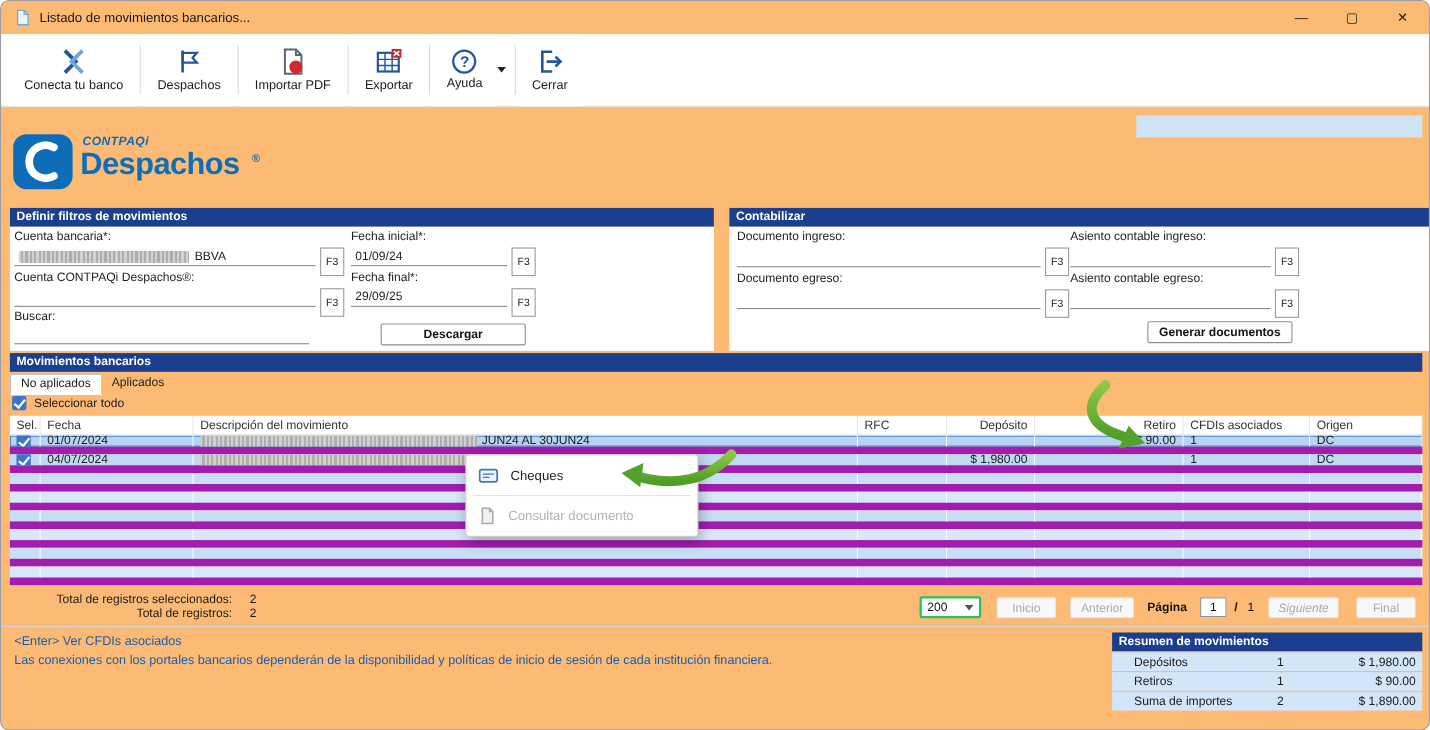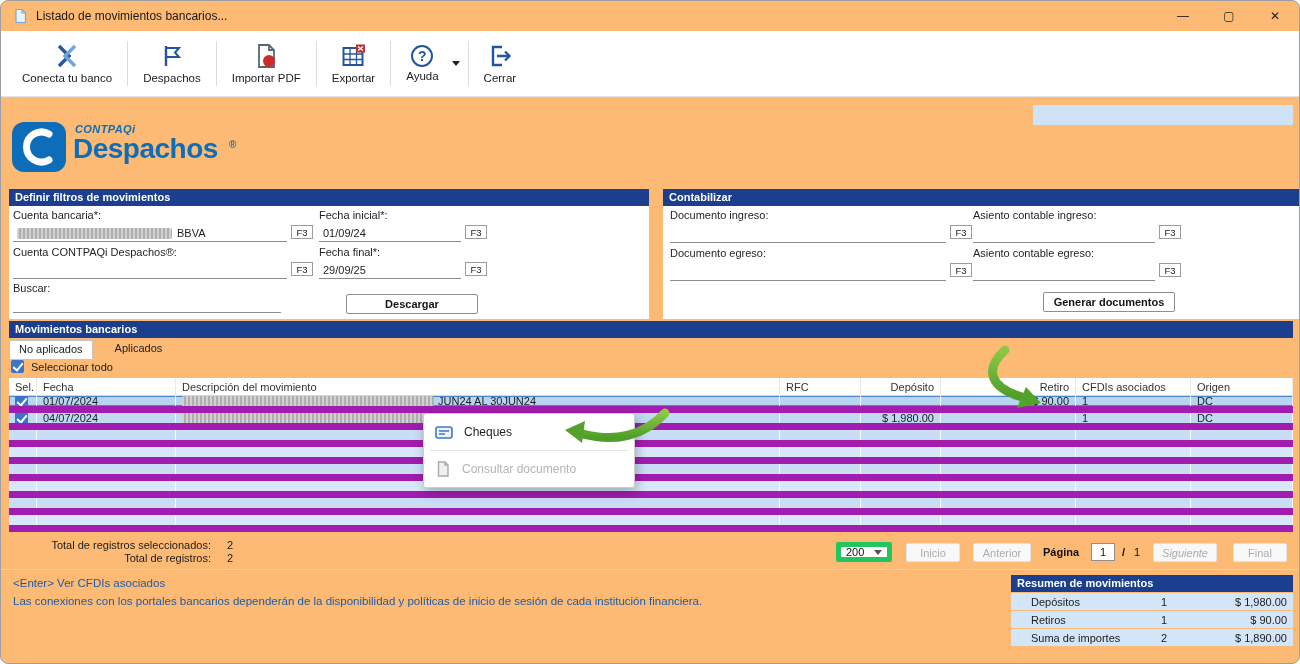--- a/index.html
+++ b/index.html
@@ -29,28 +29,28 @@
   .logo { position:absolute; left:10px; top:116px; width:280px; height:64px; }
   .logo-brand { position:absolute; left:64px; top:6px; font-size:11px; font-weight:bold; font-style:italic; color:#0e6db8; letter-spacing:.4px; }
   .logo-product { position:absolute; left:62px; top:16px; font-size:28px; font-weight:bold; color:#0e6db8; letter-spacing:-.5px; }
   .logo-reg { position:absolute; left:218px; top:22px; font-size:10px; font-weight:bold; color:#0e6db8; }
 
   
   .panel { position:absolute; background:#fff; }
   .panel-h { height:17px; background:#1b3e8f; color:#fff; font-size:11px; font-weight:bold; padding:2px 6px 0; }
   .flt-lbl { position:absolute; font-size:11px; color:#1f1f1f; white-space:nowrap; }
   .flt-input { position:absolute; height:17px; border-bottom:1px solid #8c8c8c; font-size:11px; color:#1f1f1f; display:flex; align-items:center; gap:5px; padding:0 4px; background:#fff; }
-  .f3 { position:absolute; width:22px; height:14px; border:1px solid #9c9c9c; background:#fff; font-size:9.5px; color:#222; display:flex; align-items:center; justify-content:center; }
+  .f3 { position:absolute; width:22px; height:26px; border:1px solid #9c9c9c; background:#fff; font-size:9.5px; color:#222; display:flex; align-items:center; justify-content:center; }
   .btn { position:absolute; border:1px solid #8f8f8f; border-radius:2px; background:#fff; font-size:11px; font-weight:bold; color:#141414; display:flex; align-items:center; justify-content:center; }
   .redact { display:inline-block; height:11px; border-radius:2px; background:#b9b9b9;
             background-image:repeating-linear-gradient(90deg, rgba(255,255,255,.35) 0 2px, rgba(0,0,0,.06) 2px 4px); }
 
   
   .mov-bar { position:absolute; left:8px; top:320px; width:1284px; }
-  .tabs { position:absolute; left:8px; top:339px; display:flex; font-size:11px; color:#222;gap:13px; }
+  .tabs { position:absolute; left:8px; top:339px; display:flex; font-size:11px; color:#222; }
   .tab { padding:2px 9px 3px; }
   .tab.active { border:1px solid #c3c3c3; border-bottom:1px solid #fff; background:#fff; border-radius:2px 2px 0 0; }
   .selall { position:absolute; left:10px; top:359px; display:flex; align-items:center; gap:7px; font-size:11px; color:#1c1c1c; }
   .cb { width:13px; height:13px; background:#3a74cc; border-radius:2px; position:relative; flex:0 0 auto; }
   .cb::after { content:""; position:absolute; left:4px; top:1px; width:4px; height:8px; border:solid #fff; border-width:0 2px 2px 0; transform:rotate(40deg); }
 
   .tbl { position:absolute; left:8px; top:377px; width:1284px; font-size:11px; color:#1c1c1c; }
   .trow { display:flex; height:17px; }
   .thead { height:18px; background:#fff; border-bottom:1px solid #d8d8d8; color:#333; }
   .thead .c { border-right:1px solid #e9e9e9; }
@@ -62,21 +62,21 @@
   .row-data1 { background:#b7d4f1; box-shadow:inset 0 0 0 1px #4a86c8; }
   .row-data2 { background:#c0daf4; }
   .row-e-a { background:#c9def5; }
   .row-e-b { background:#d8e8fa; }
   .desc-cell { position:relative; }
   .desc-ellipsis { position:absolute; left:470px; top:2px; }
 
   
   .totals-lbl { position:absolute; font-size:11px; color:#1c1c1c; width:200px; text-align:right; left:10px; }
   .totals-val { position:absolute; font-size:11px; color:#1c1c1c; left:226px; }
-  .pgr-select { position:absolute; left:835px; top:541px; width:56px; height:20px; border:5px solid #22c55e; border-radius:2px; background:#fff; font-size:11px; display:flex; align-items:center; justify-content:space-between; padding:0 5px; color:#111; }
+  .pgr-select { position:absolute; left:835px; top:541px; width:56px; height:20px; border:2px solid #22c55e; border-radius:2px; background:#fff; font-size:11px; display:flex; align-items:center; justify-content:space-between; padding:0 5px; color:#111; }
   .pgr-caret { width:0; height:0; border-left:4px solid transparent; border-right:4px solid transparent; border-top:5px solid #555; }
   .pgr-btn { position:absolute; top:542px; height:19px; background:#f8f8f8; border:1px solid #e4e4e4; border-radius:2px; font-size:11px; color:#ababab; display:flex; align-items:center; justify-content:center; }
   .pg-lbl { position:absolute; top:545px; font-size:11px; font-weight:bold; color:#111; }
   .pg-plain { position:absolute; top:545px; font-size:11px; color:#111; }
   .pg-input { position:absolute; left:1090px; top:542px; width:24px; height:18px; border:1px solid #8f8f8f; background:#fff; font-size:11px; display:flex; align-items:center; justify-content:center; color:#111; }
 
   .bottom-divider { position:absolute; left:0; right:0; top:568px; border-top:1px solid #d6d6d6; }
   .foot-line { position:absolute; left:12px; font-size:11.5px; color:#1a5dab; white-space:nowrap; }
 
   

